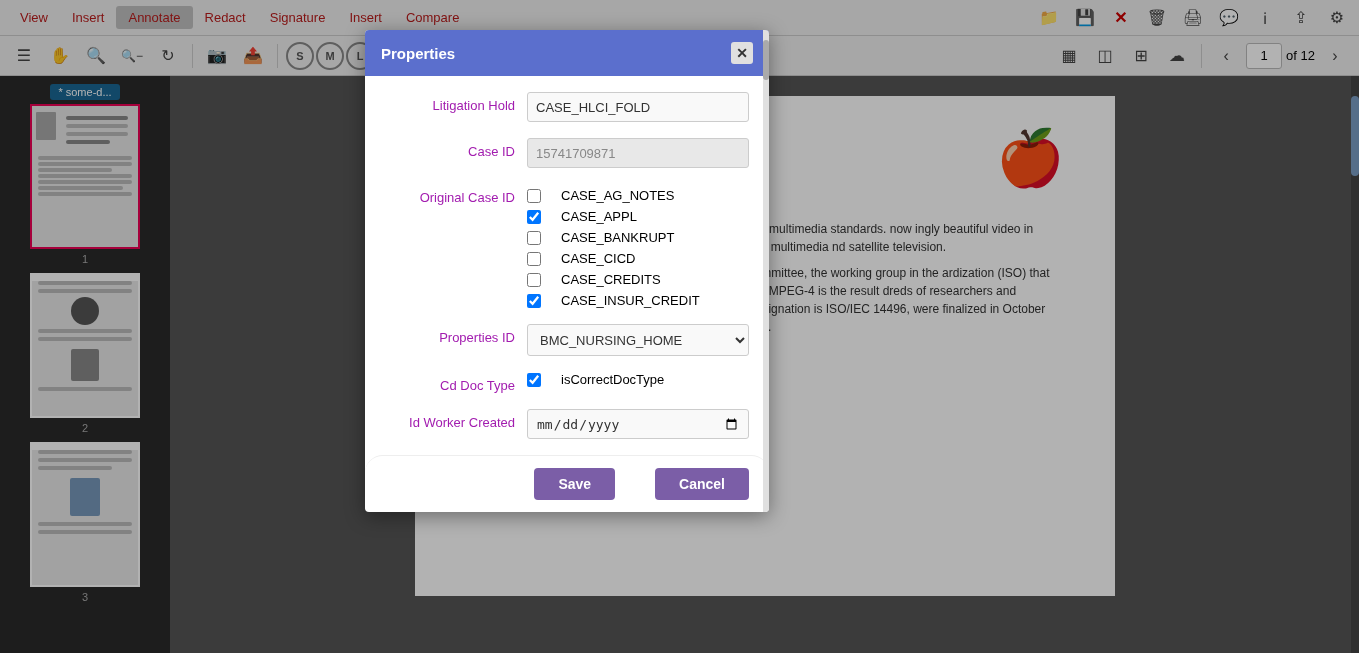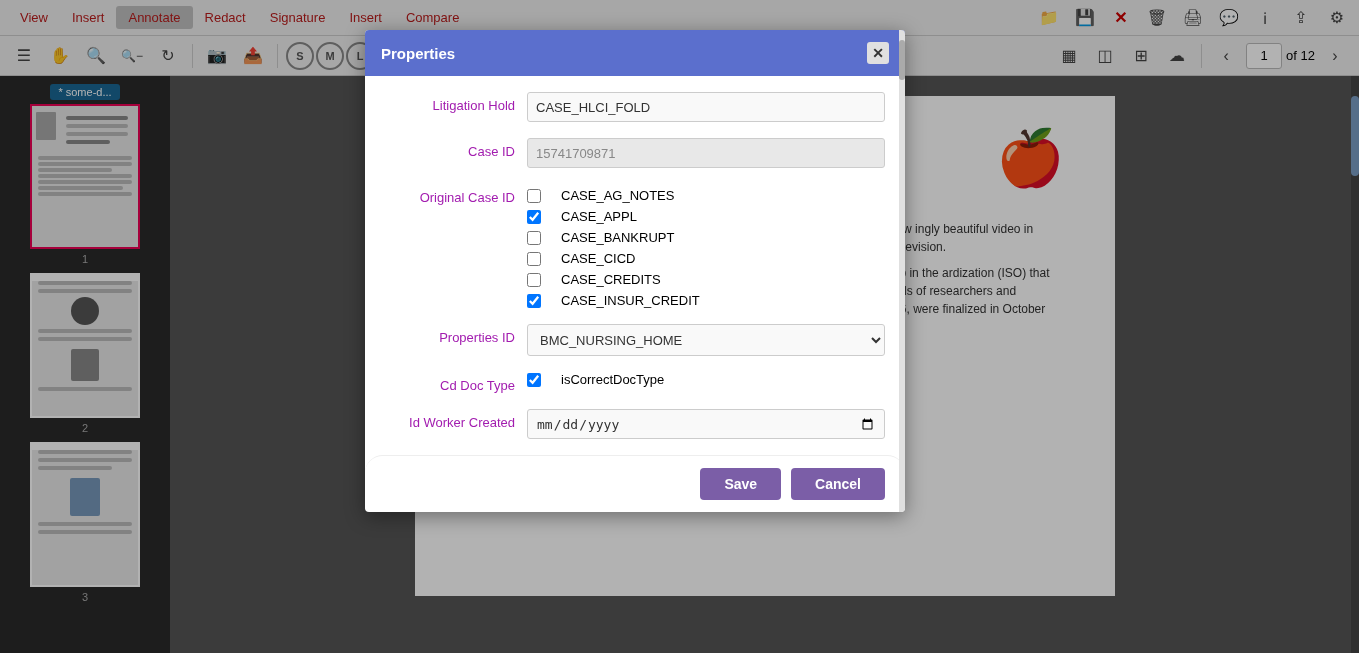--- a/index.html
+++ b/index.html
@@ -94,21 +94,21 @@
       position: absolute; top: 20px;
     }
 
     
     .modal-overlay {
       position: absolute; top: 0; left: 0; width: 100%; height: 100%;
       background: rgba(0,0,0,0.3); z-index: 100;
     }
     .modal {
       position: absolute; top: 30px; left: 365px;
-      width: 540px; background: white;
+      width: 404px; background: white;
       border-radius: 4px; overflow: hidden; box-shadow: 0 4px 20px rgba(0,0,0,0.4);
       z-index: 101;
     }
     .modal-header {
       background: #5b6fcd; color: white; padding: 12px 16px;
       display: flex; align-items: center; justify-content: space-between;
       font-size: 15px; font-weight: bold;
     }
     .modal-close {
       width: 22px; height: 22px; background: #e0e0e0; border: none;
@@ -131,30 +131,30 @@
     }
     .form-control:disabled { background: #e8e8e8; color: #888; }
     .checkbox-group { display: flex; flex-direction: column; gap: 6px; padding-top: 4px; }
     .checkbox-item { display: flex; align-items: center; gap: 20px; font-size: 13px; cursor: pointer; }
     .checkbox-item input[type="checkbox"] { width: 14px; height: 14px; cursor: pointer; }
     .form-select {
       flex: 1; height: 32px; padding: 4px 8px; border: 1px solid #ccc;
       border-radius: 3px; font-size: 13px; color: #333; background: #f9f9f9;
     }
     .modal-footer {
-      display: flex; justify-content: flex-end; gap: 10px;
+      display: flex; justify-content: flex-end; gap: 0;
       padding: 12px 20px; border-top: 1px solid #eee; border-radius: 18px;
     }
     .btn-save {
       background: #7b5ea7; color: white; border: none; border-radius: 4px;
       padding: 8px 24px; font-size: 14px; cursor: pointer; font-weight: bold;
     }
     .btn-cancel {
       background: #7b5ea7; color: white; border: none; border-radius: 4px;
-      padding: 8px 24px; font-size: 14px; cursor: pointer; font-weight: bold;
+      padding: 8px 24px; font-size: 14px; cursor: pointer; font-weight: bold; margin-left: 40px;
     }
     .modal-scrollbar {
       position: absolute; right: 0; top: 0; width: 6px; height: 100%;
       background: #e0e0e0;
     }
     .modal-scrollbar-thumb {
       width: 6px; height: 40px; background: #aaa; border-radius: 3px;
       position: absolute; top: 10px;
     }
     .date-input {

